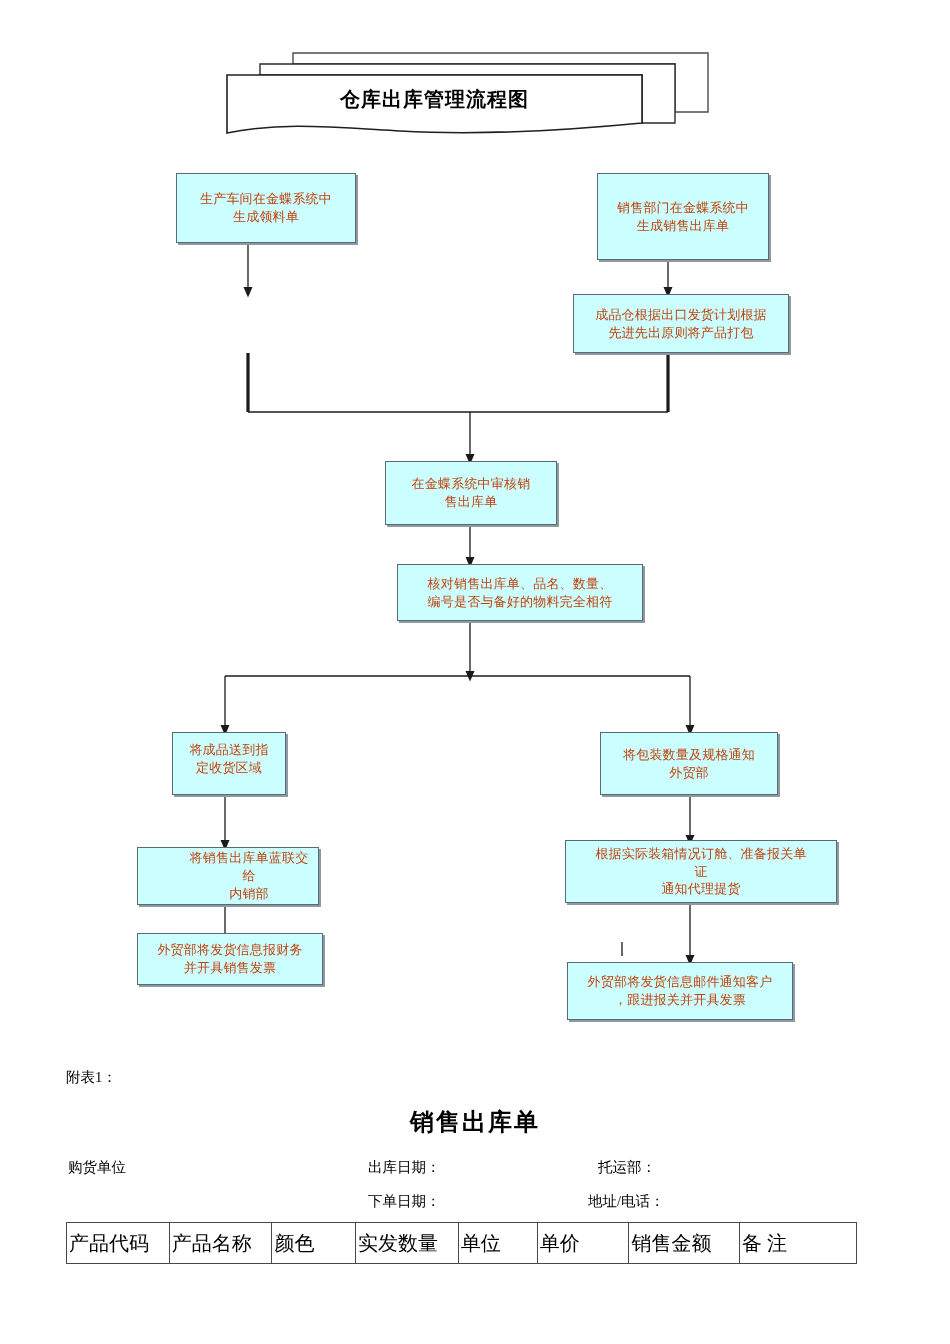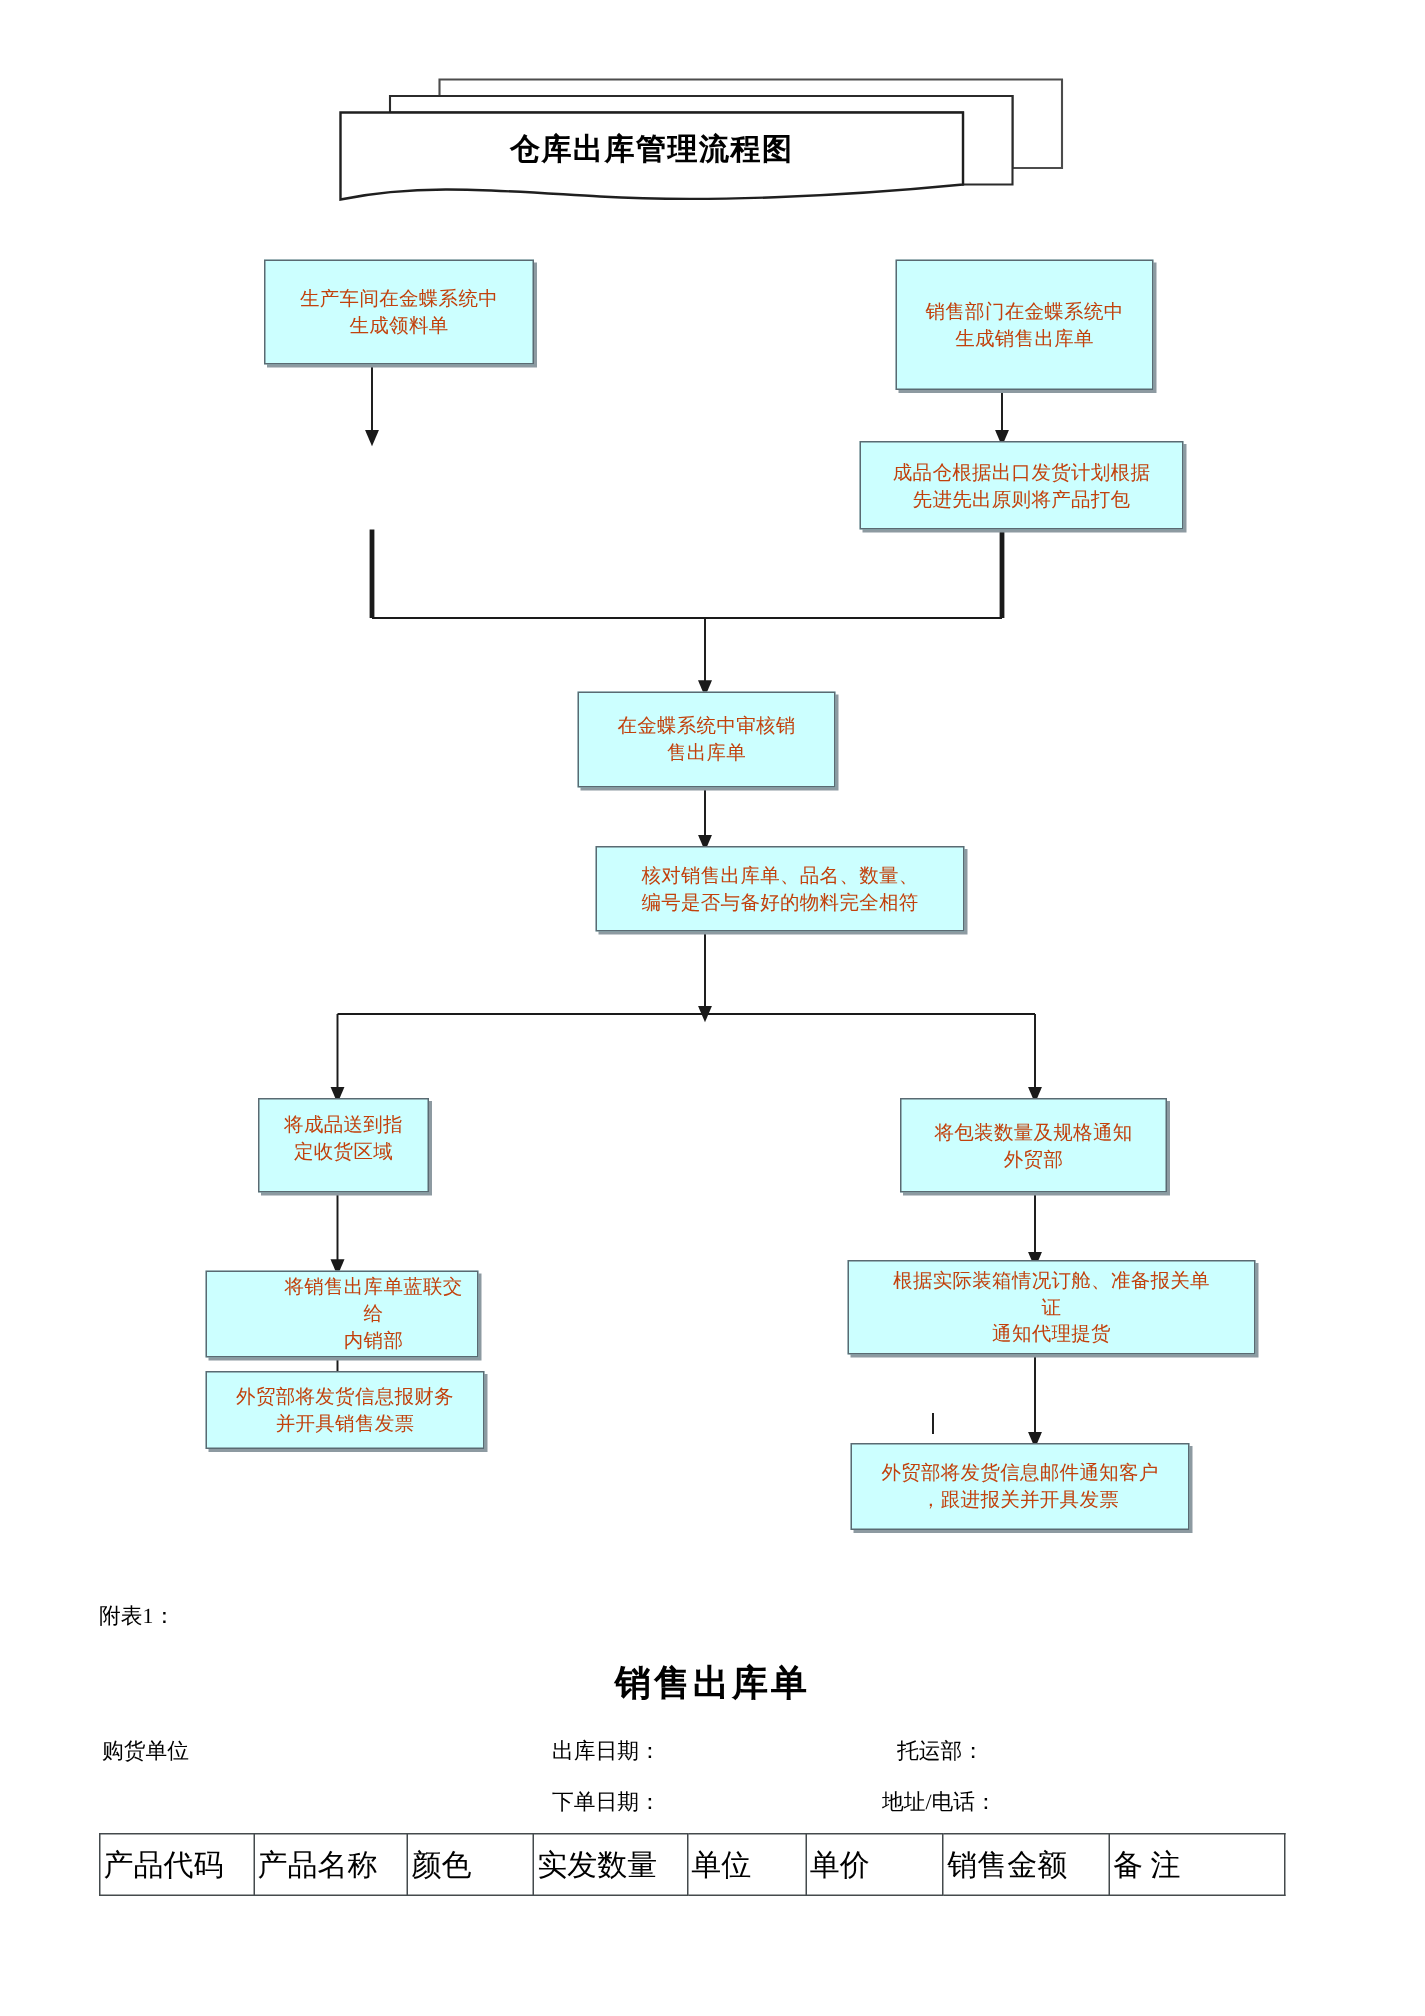--- a/index.html
+++ b/index.html
@@ -161,21 +161,21 @@
   </div>
 
   <div class="node shadow" style="left:137px;top:847px;width:182px;height:58px;padding-left:46px;">
     <span class="txt">将销售出库单蓝联交给<br>内销部</span>
   </div>
 
   <div class="node shadow" style="left:565px;top:840px;width:272px;height:63px;">
     <span class="txt">根据实际装箱情况订舱、准备报关单<br>证<br>通知代理提货</span>
   </div>
 
-  <div class="node shadow" style="left:137px;top:914px;width:186px;height:52px;justify-content:center;">
+  <div class="node shadow" style="left:137px;top:933px;width:186px;height:52px;justify-content:center;">
     <span class="txt">外贸部将发货信息报财务<br>并开具销售发票</span>
   </div>
 
   <div class="node shadow" style="left:567px;top:962px;width:226px;height:58px;">
     <span class="txt">外贸部将发货信息邮件通知客户<br>，跟进报关并开具发票</span>
   </div>
 
   <div class="plain" id="attach-label">附表1：</div>
 
   <div id="form-title">销售出库单</div>

